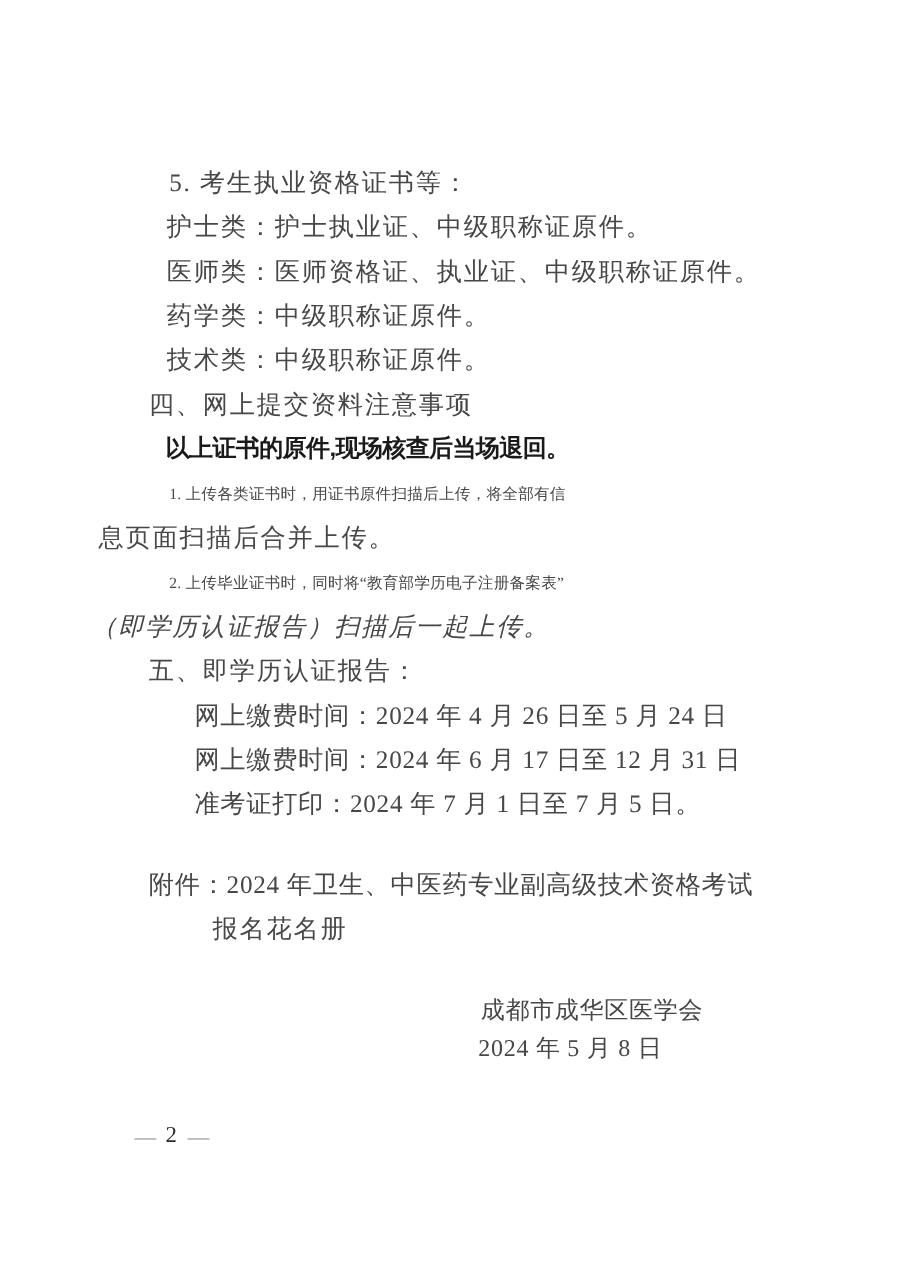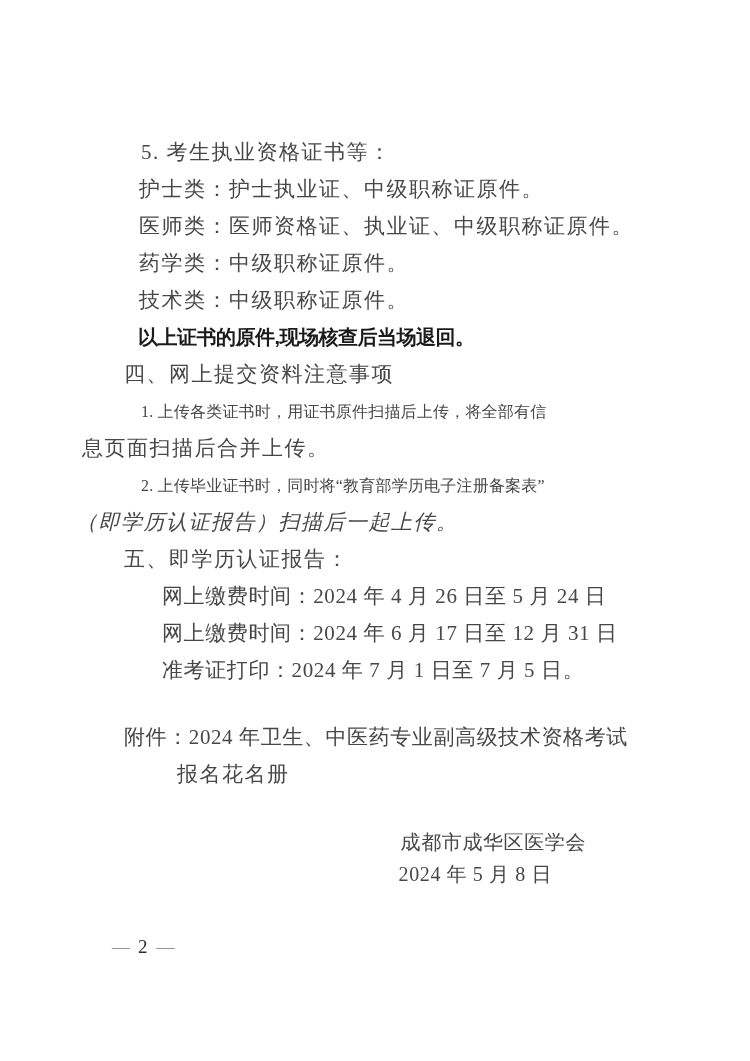--- a/index.html
+++ b/index.html
@@ -27,21 +27,21 @@
   }
   
   .ind-item   { padding-left: 59px; }   
   .ind-cat    { padding-left: 57px; }   
   .ind-bold   { padding-left: 56px; }
   .ind-head   { padding-left: 42px; }   
   .ind-date   { padding-left: 80px; }   
   .ind-paren  { margin-left: -6px; font-style: italic; }    
   .ind-attach { padding-left: 42px; }
   .ind-attach2{ padding-left: 95px; }
-  .tight { font-size: 16px; letter-spacing: 0.2px; } 
+  .tight { font-size: 13px; letter-spacing: 0.2px; } 
   .dates { letter-spacing: 0.6px; }
   .bold-notice {
     font-family: "Liberation Sans", "DejaVu Sans", sans-serif;
     font-weight: 700;
     font-size: 20px;
     letter-spacing: -0.5px;
     color: #1a1a1a;
   }
   .spacer-30 { height: 30px; }
   .spacer-33 { height: 33px; }
@@ -72,23 +72,23 @@
 <div class="page">
   <div class="content">
 
     <div class="line ind-item">5. 考生执业资格证书等：</div>
 
     <div class="line ind-cat">护士类：护士执业证、中级职称证原件。</div>
     <div class="line ind-cat">医师类：医师资格证、执业证、中级职称证原件。</div>
     <div class="line ind-cat">药学类：中级职称证原件。</div>
     <div class="line ind-cat">技术类：中级职称证原件。</div>
 
+    <div class="line ind-head">四、网上提交资料注意事项</div>
+
     <div class="line ind-bold bold-notice">以上证书的原件,现场核查后当场退回。</div>
-
-    <div class="line ind-head">四、网上提交资料注意事项</div>
 
     <div class="line ind-item tight">1. 上传各类证书时，用证书原件扫描后上传，将全部有信</div>
     <div class="line">息页面扫描后合并上传。</div>
 
     <div class="line ind-item tight">2. 上传毕业证书时，同时将“教育部学历电子注册备案表”</div>
     <div class="line ind-paren">（即学历认证报告）扫描后一起上传。</div>
 
     <div class="line ind-head">五、即学历认证报告：</div>
 
     <div class="line ind-date dates">

